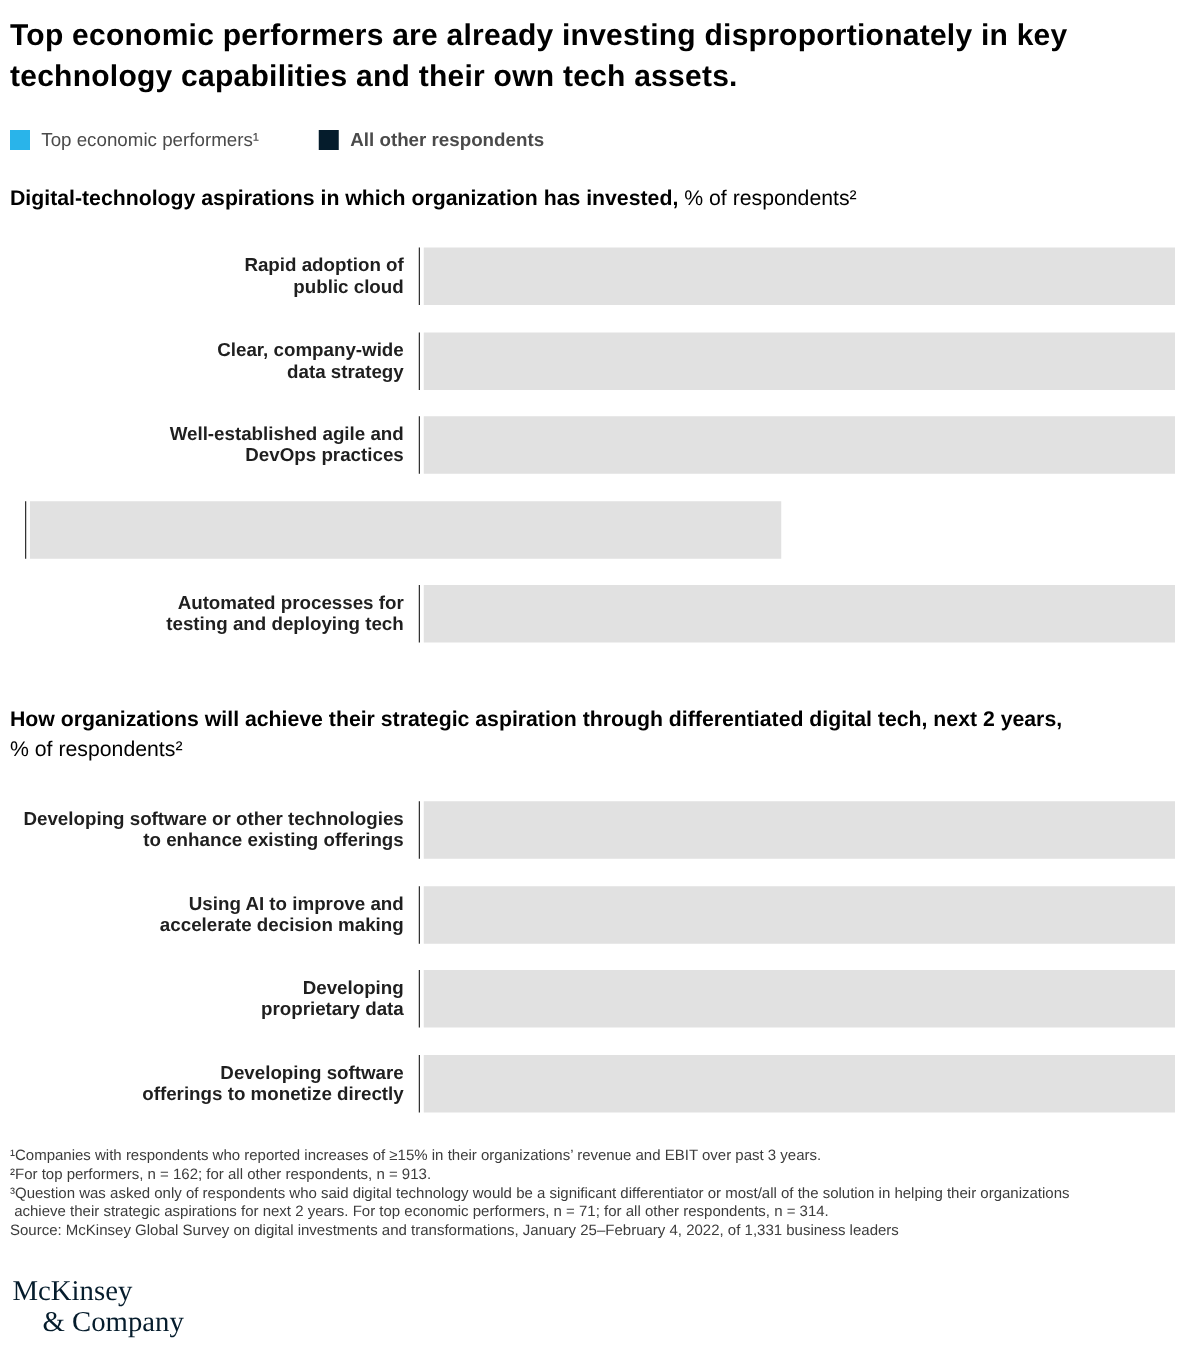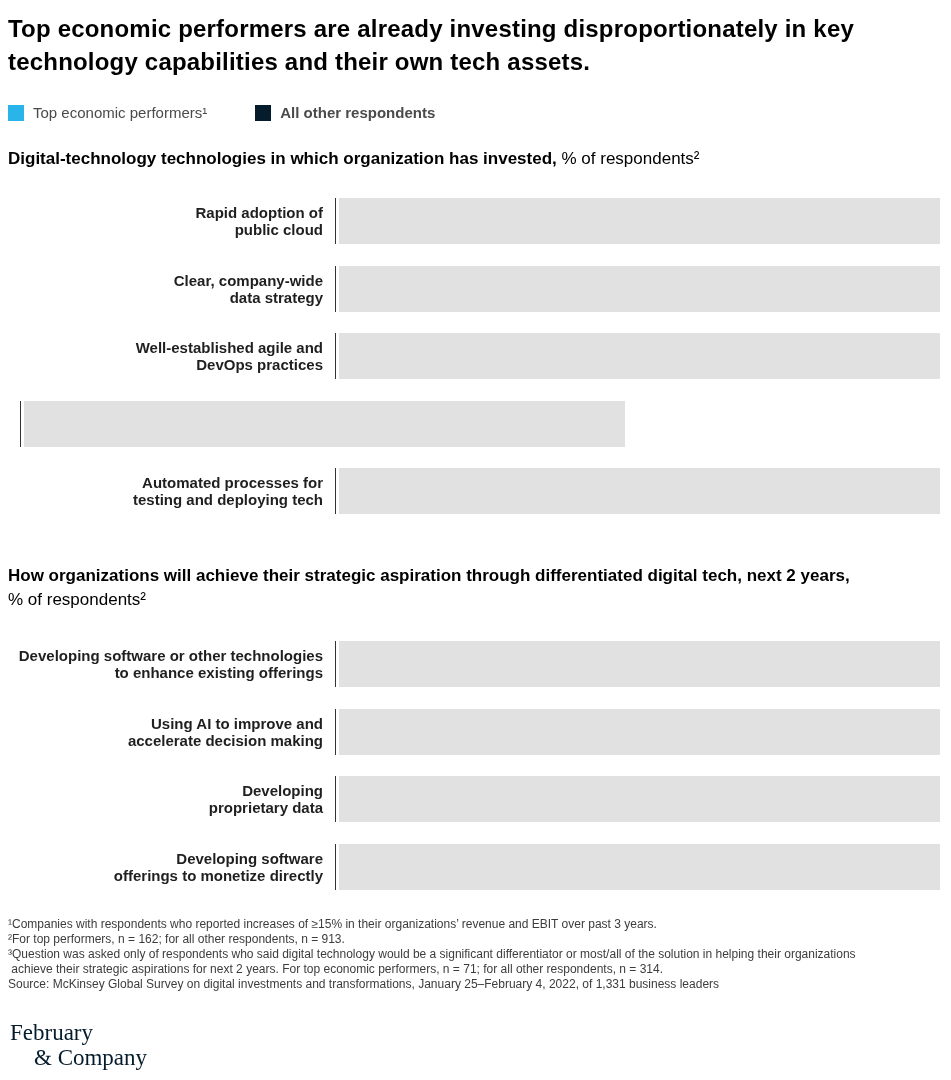--- a/index.html
+++ b/index.html
@@ -12,21 +12,21 @@
   }
   .page { width: 951px; height: 1080px; padding: 12px 0 0 8px; position: relative; }
 
   .title {
     font-size: 24px; line-height: 33px; font-weight: bold; color: #000;
     letter-spacing: 0.2px;
     white-space: pre-line;
   }
 
   .legend { display: flex; align-items: center; margin-top: 26px; height: 17px; }
-  .legend-item { display: flex; align-items: center; }
+  .legend-item { display: flex; align-items: flex-start; }
   .legend-item + .legend-item { margin-left: 48px; font-weight: bold; }
   .legend-swatch { width: 16px; height: 16px; display: inline-block; }
   .legend-label { margin-left: 9px; font-size: 15px; color: #4a4a4a; }
 
   .section-heading {
     font-size: 17px; line-height: 24px; color: #000; margin-top: 26px;
   }
   .section-heading .bold { font-weight: bold; }
   .section-heading .normal { font-weight: normal; }
   .section-heading.two-line .normal { display: block; }
@@ -77,21 +77,21 @@
       <span class="legend-label">Top economic performers¹</span>
     </div>
     <div class="legend-item">
       <span class="legend-swatch" style="background-color: rgb(5, 28, 44);"></span>
       <span class="legend-label">All other respondents</span>
     </div>
   </div>
 
   <div class="section section-1">
     <div class="section-heading">
-      <span class="bold">Digital-technology technologies in which organization has invested,</span><span class="normal"> % of respondents²</span>
+      <span class="bold">Digital-technology aspirations in which organization has invested,</span><span class="normal"> % of respondents²</span>
     </div>
     <div class="rows">
       <div class="bar-row">
         <div class="bar-row-label">Rapid adoption of
 public cloud</div>
         <div class="bar-axis-wrap">
             <div class="bar-track"></div>
           </div>
       </div>
       <div class="bar-row">
@@ -159,17 +159,17 @@
     </div>
   </div>
 
   <div class="footnotes">¹Companies with respondents who reported increases of ≥15% in their organizations’ revenue and EBIT over past 3 years.
 ²For top performers, n = 162; for all other respondents, n = 913.
 ³Question was asked only of respondents who said digital technology would be a significant differentiator or most/all of the solution in helping their organizations
  achieve their strategic aspirations for next 2 years. For top economic performers, n = 71; for all other respondents, n = 314.
 Source: McKinsey Global Survey on digital investments and transformations, January 25–February 4, 2022, of 1,331 business leaders</div>
 
   <div class="logo">
-    <div class="line1">February</div>
+    <div class="line1">McKinsey</div>
     <div class="line2">&amp; Company</div>
   </div>
 
 </div>
 
 </body></html>

